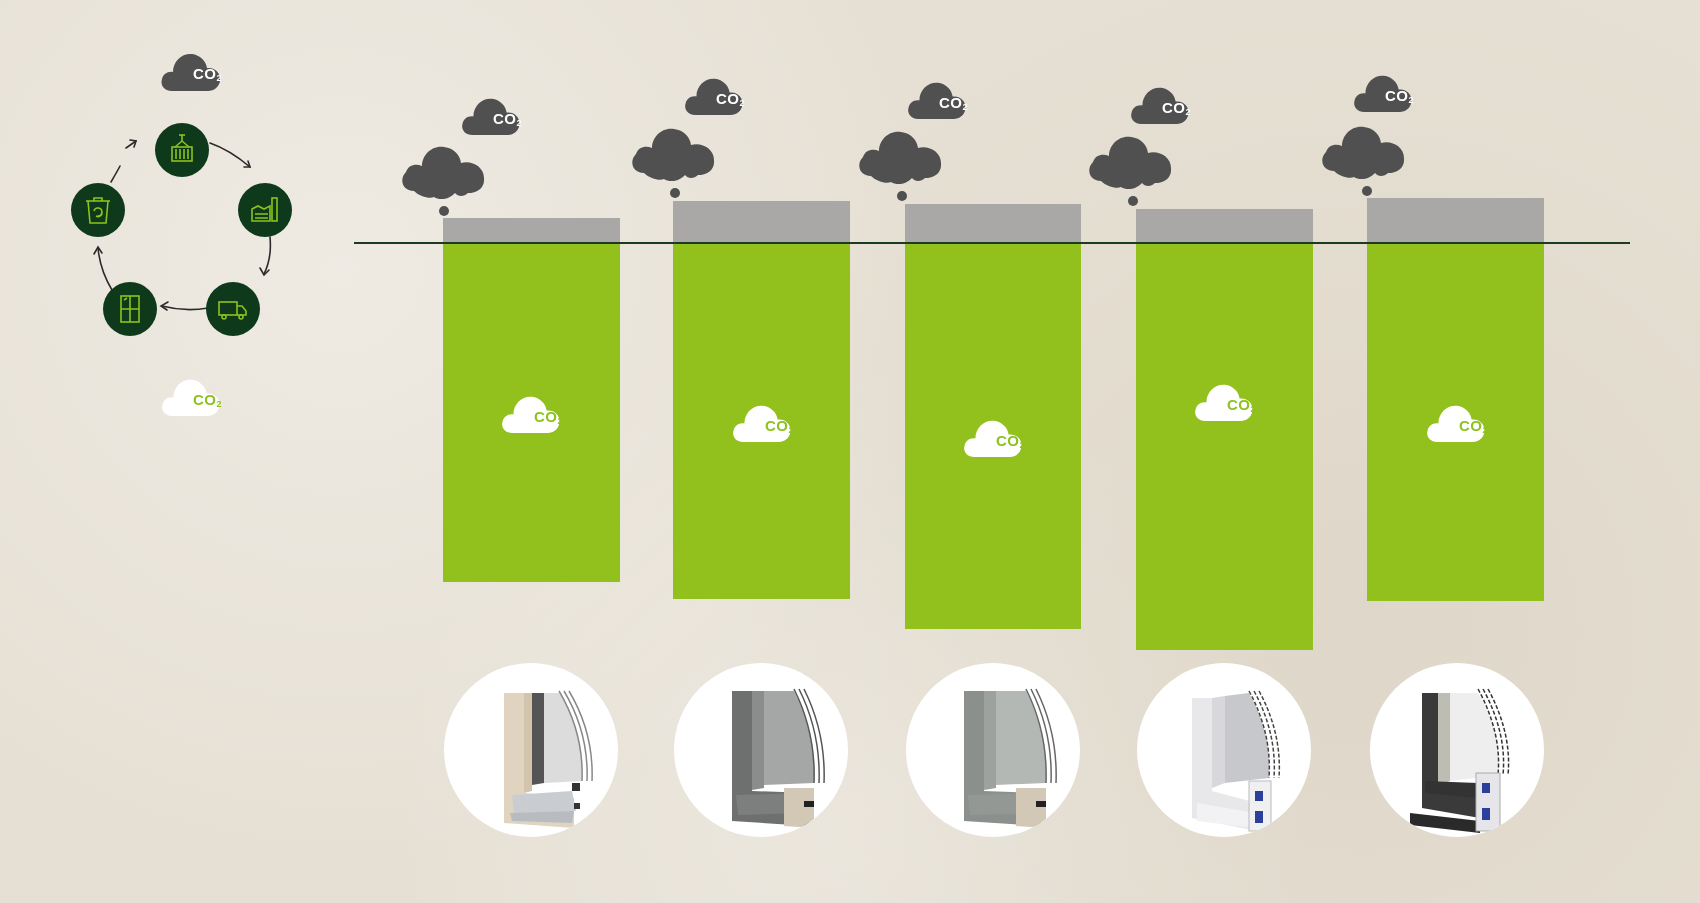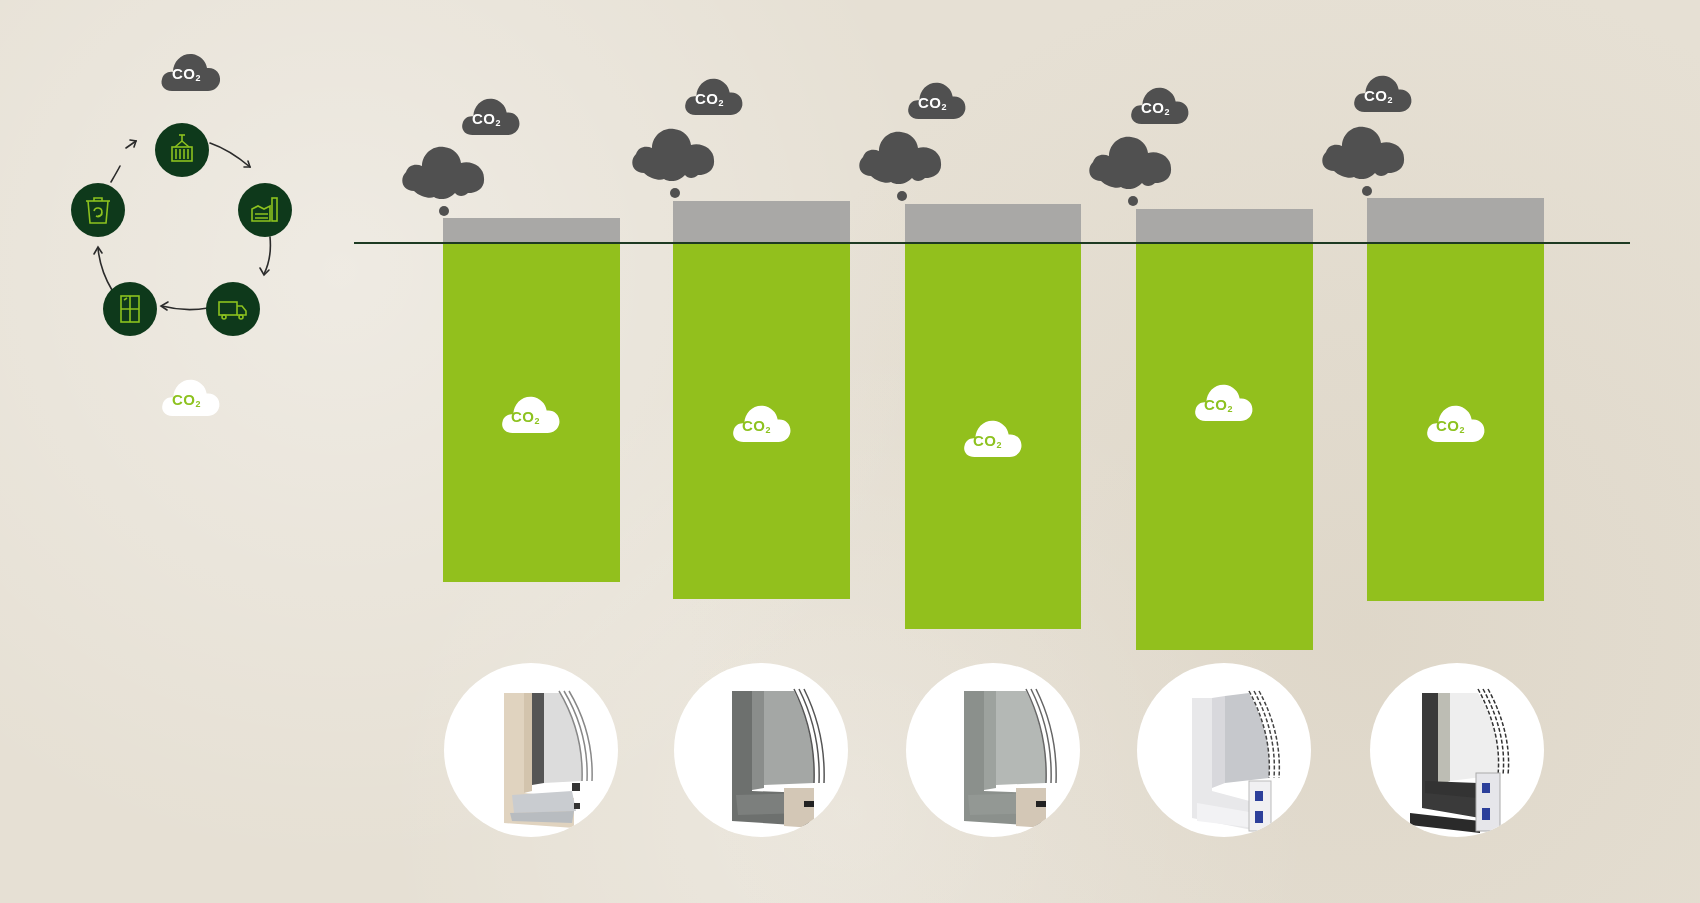--- a/index.html
+++ b/index.html
@@ -11,21 +11,21 @@
       radial-gradient(circle at 80% 70%, rgba(200,188,168,0.25) 0, rgba(200,188,168,0) 45%),
       radial-gradient(circle at 50% 90%, rgba(255,255,255,0.25) 0, rgba(255,255,255,0) 40%);
     font-family: "Liberation Sans", sans-serif;
   }
   .baseline { position:absolute; height:2px; background:#1d3a22; }
   .bar-gray { position:absolute; background:#a9a8a6; }
   .bar-green { position:absolute; background:#92c01d; }
   .cloud { position:absolute; }
   .cloud svg { display:block; width:100%; height:100%; }
   .cloud-label {
-    position:absolute; left:12px; right:0; text-align:left;
+    position:absolute; left:12px; right:0; text-align:right;
     font-weight:bold; font-size:15px; letter-spacing:0.5px;
   }
   .cloud-label sub { font-size:9px; vertical-align:-2px; }
   .big-cloud { position:absolute; }
   .big-cloud svg { display:block; width:100%; height:100%; }
   .cycle-node {
     position:absolute; width:54px; height:54px; border-radius:50%;
     background:#0e391b; display:flex; align-items:center; justify-content:center;
   }
   .cycle-node svg { width:34px; height:34px; }

